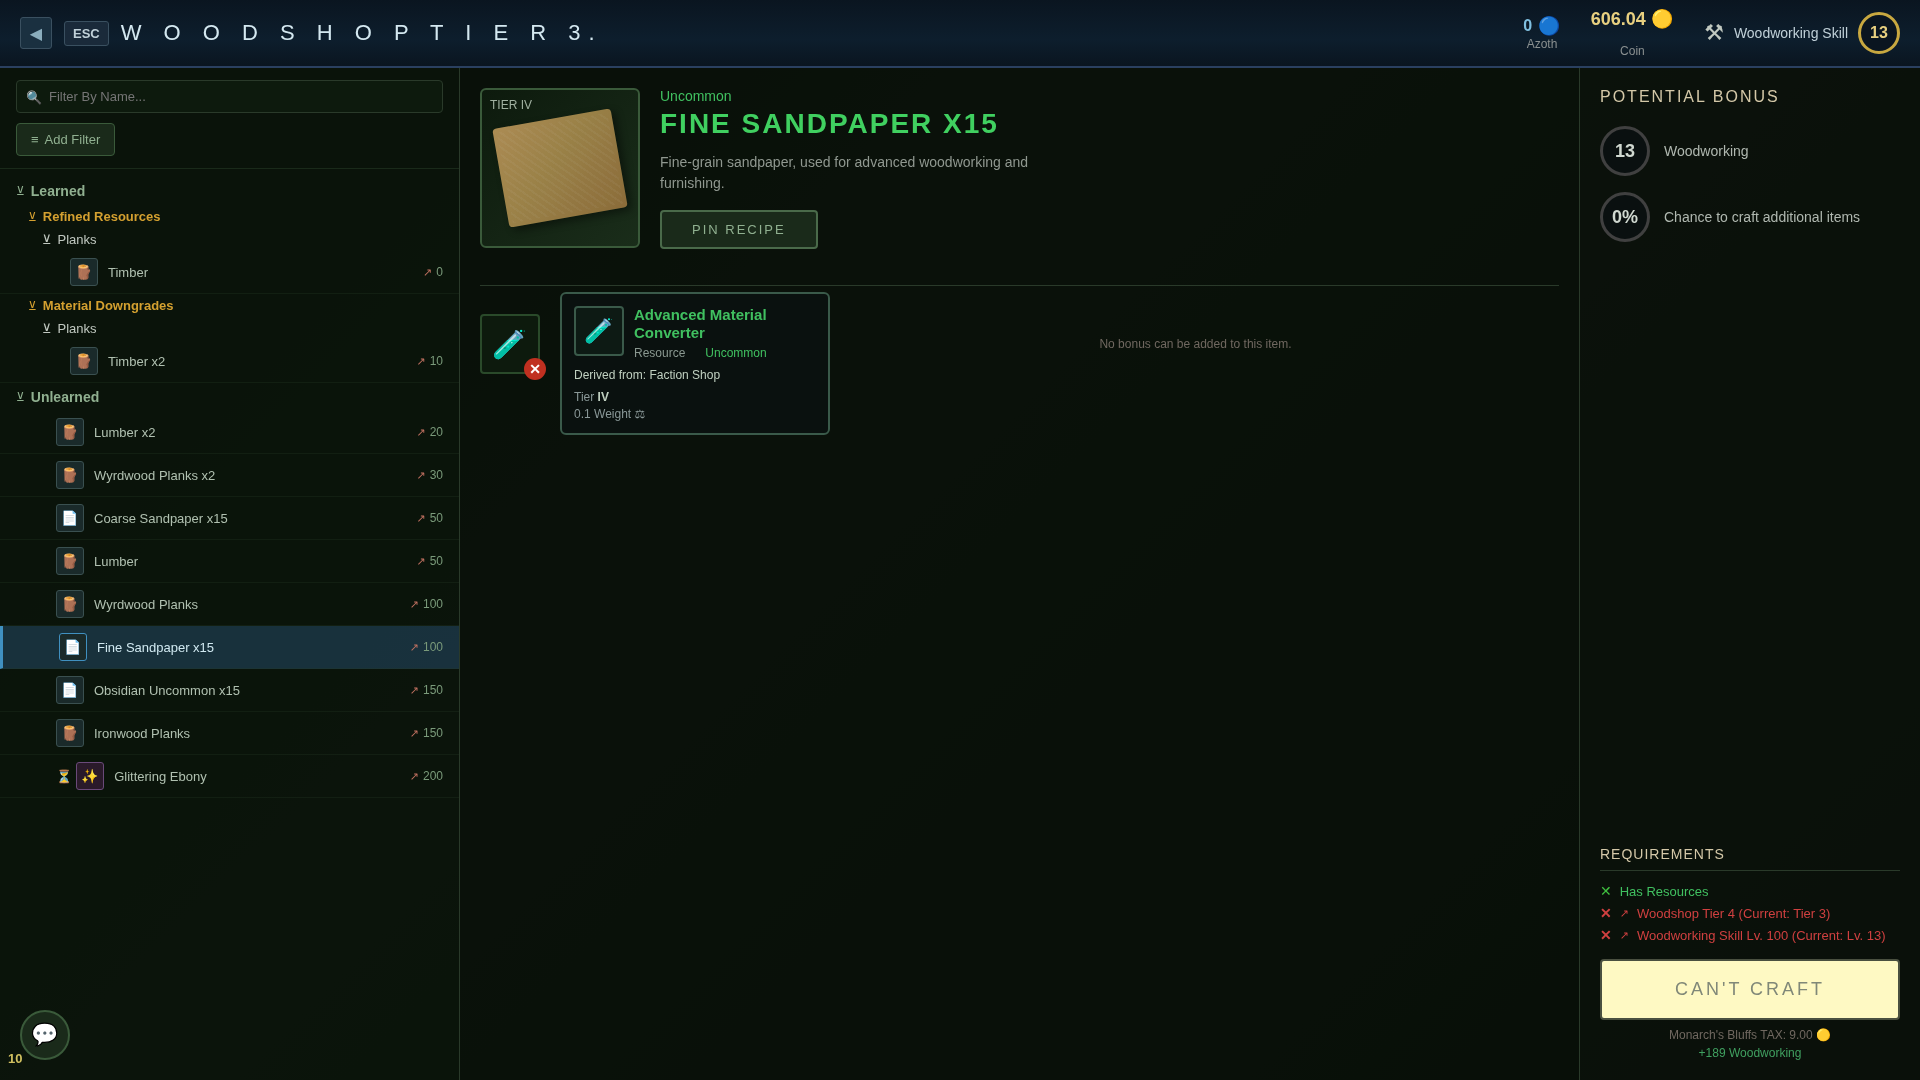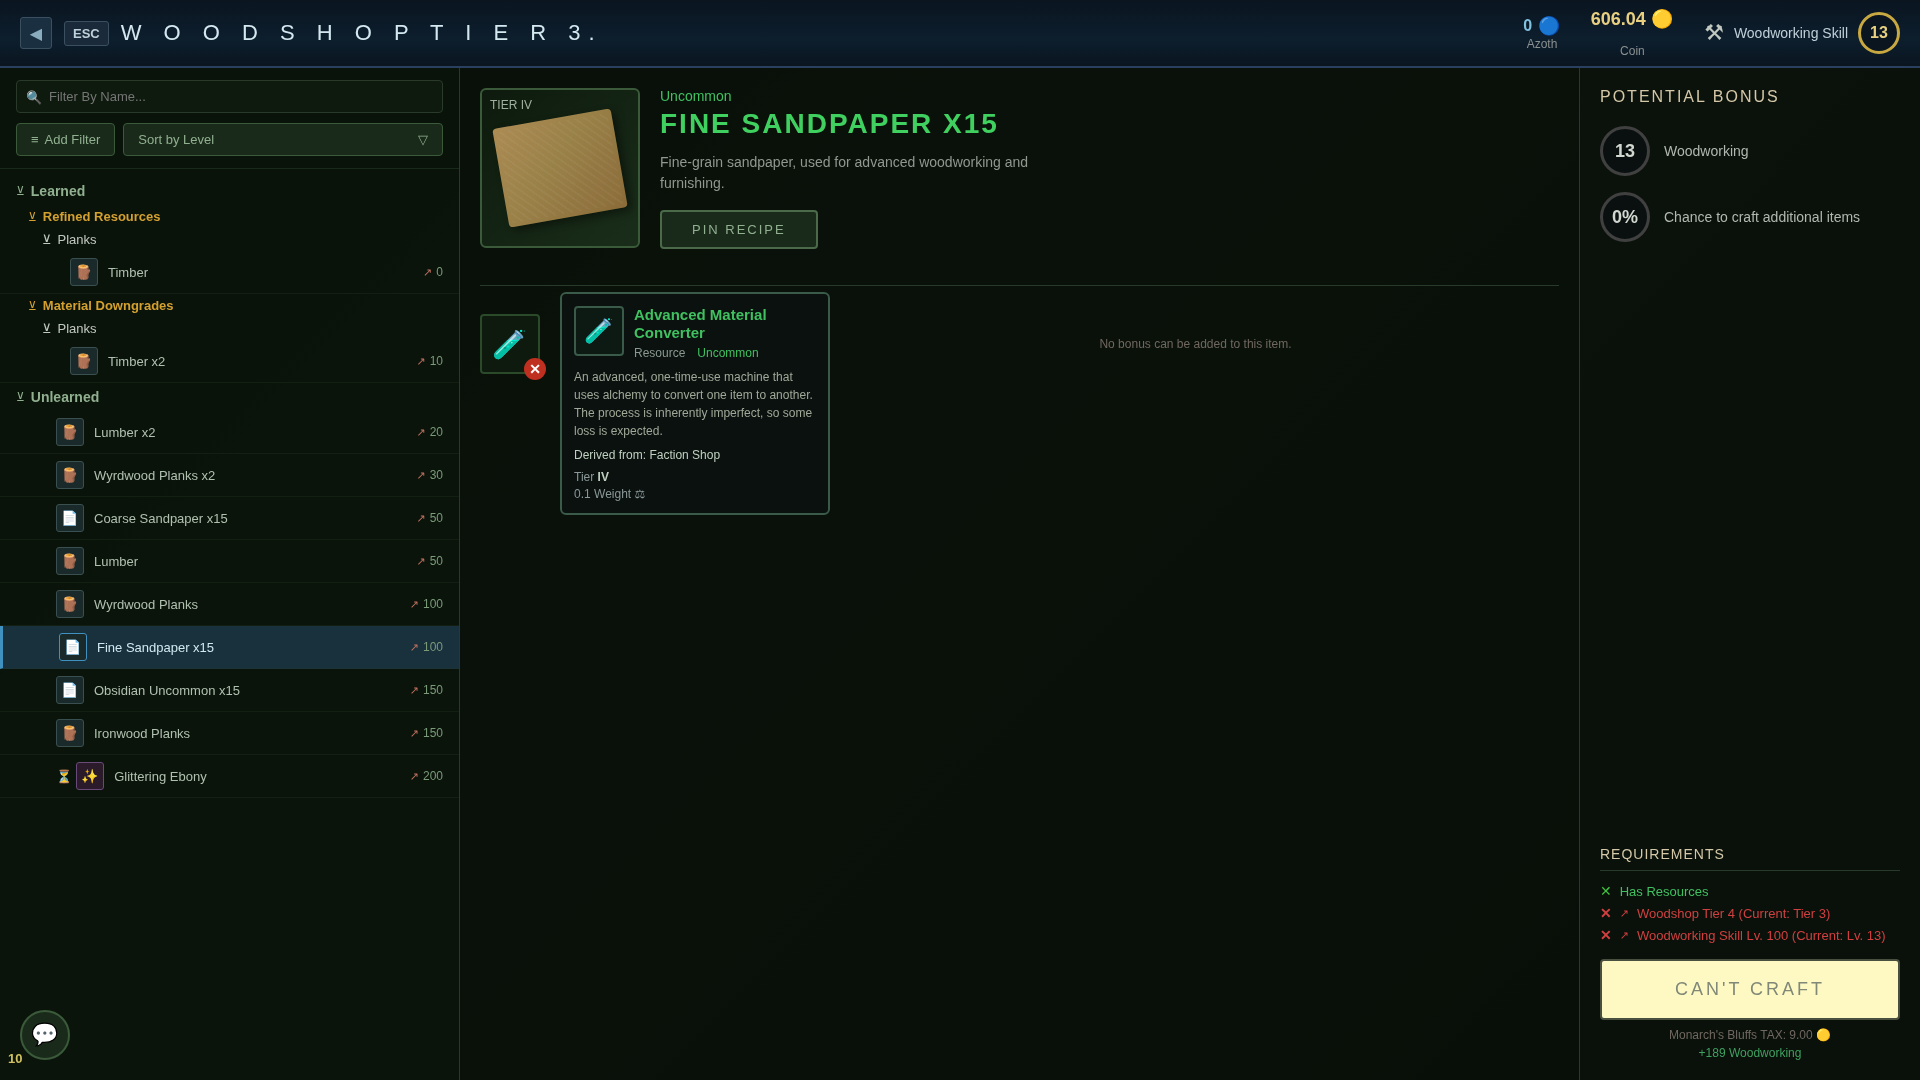--- a/index.html
+++ b/index.html
@@ -456,21 +456,21 @@
 
     .tooltip-name {
       color: #40c060;
       font-size: 15px;
       font-weight: bold;
       line-height: 1.2;
     }
 
     .tooltip-type-row {
       display: flex;
-      gap: 12px;
+      gap: 20px;
       margin-top: 4px;
     }
 
     .tooltip-type {
       color: #8a9890;
       font-size: 12px;
     }
 
     .tooltip-rarity {
       color: #40c060;
@@ -737,24 +737,20 @@
     <div class="filter-bar">
       <div class="search-wrapper">
         <span class="search-icon">🔍</span>
         <input class="search-input" type="text" placeholder="Filter By Name..." style="">
       </div>
       <div class="filter-row">
         <div class="add-filter-btn">
           <span>≡</span>
           <span>Add Filter</span>
         </div>
-        <div class="sort-dropdown">
-          <span>Sort by Level</span>
-          <span>▽</span>
-        </div>
       </div>
     </div>
 
     <div class="recipe-list">
 
       <div class="section-header">
         <span class="section-arrow">⊻</span>
         <span class="section-header-text">Learned</span>
       </div>
 
@@ -900,21 +896,20 @@
           <div class="tooltip-header">
             <div class="tooltip-icon">🧪</div>
             <div class="tooltip-title-block">
               <div class="tooltip-name">Advanced Material Converter</div>
               <div class="tooltip-type-row">
                 <span class="tooltip-type">Resource</span>
                 <span class="tooltip-rarity">Uncommon</span>
               </div>
             </div>
           </div>
-          <div class="tooltip-desc">An advanced, one-time-use machine that uses alchemy to convert one item to another. The process is inherently imperfect, so some loss is expected.</div>
           <div class="tooltip-derived">
             <span>Derived from:</span>
             <span>Faction Shop</span>
           </div>
           <div class="tooltip-stats">
             <div class="tooltip-stat">
               <span>Tier</span>
               <strong>IV</strong>
             </div>
             <div class="tooltip-stat">

